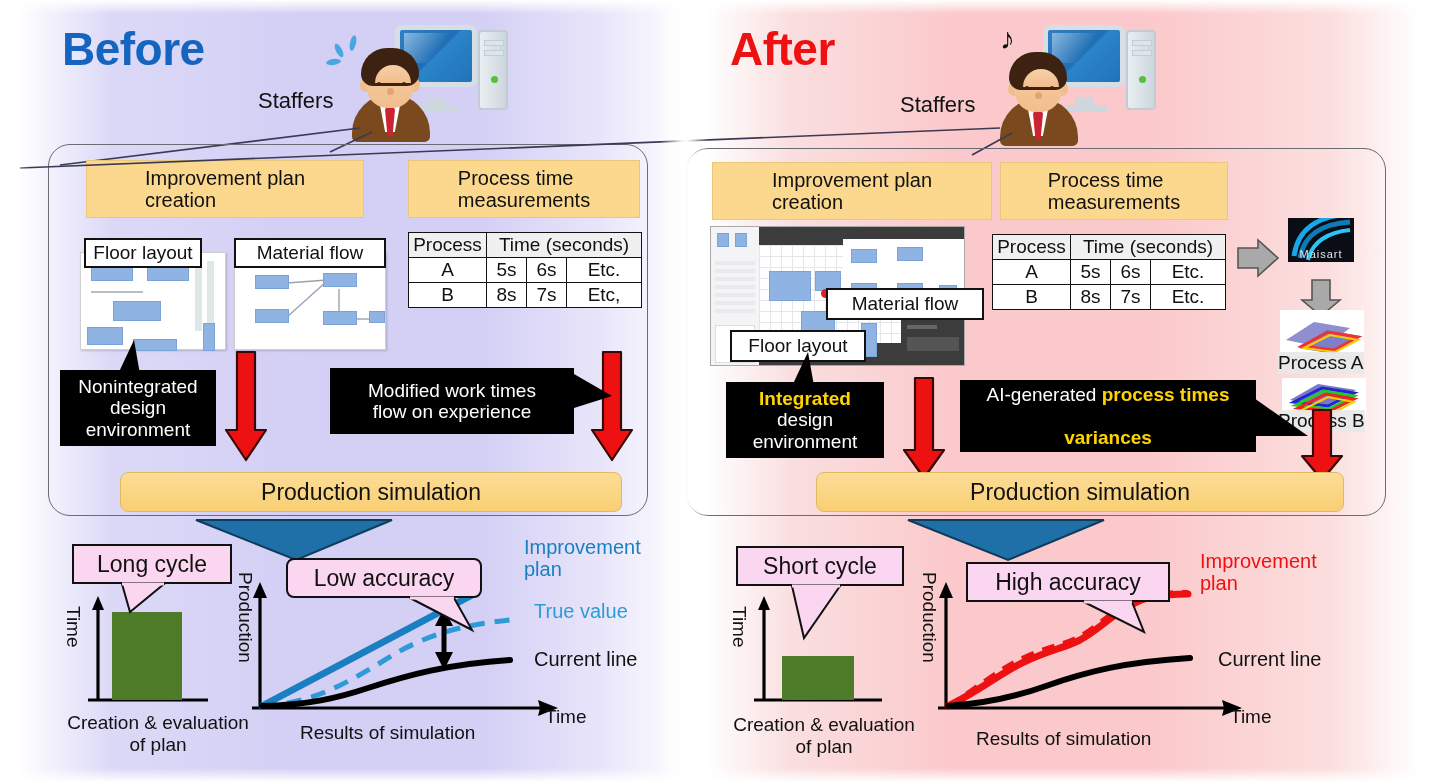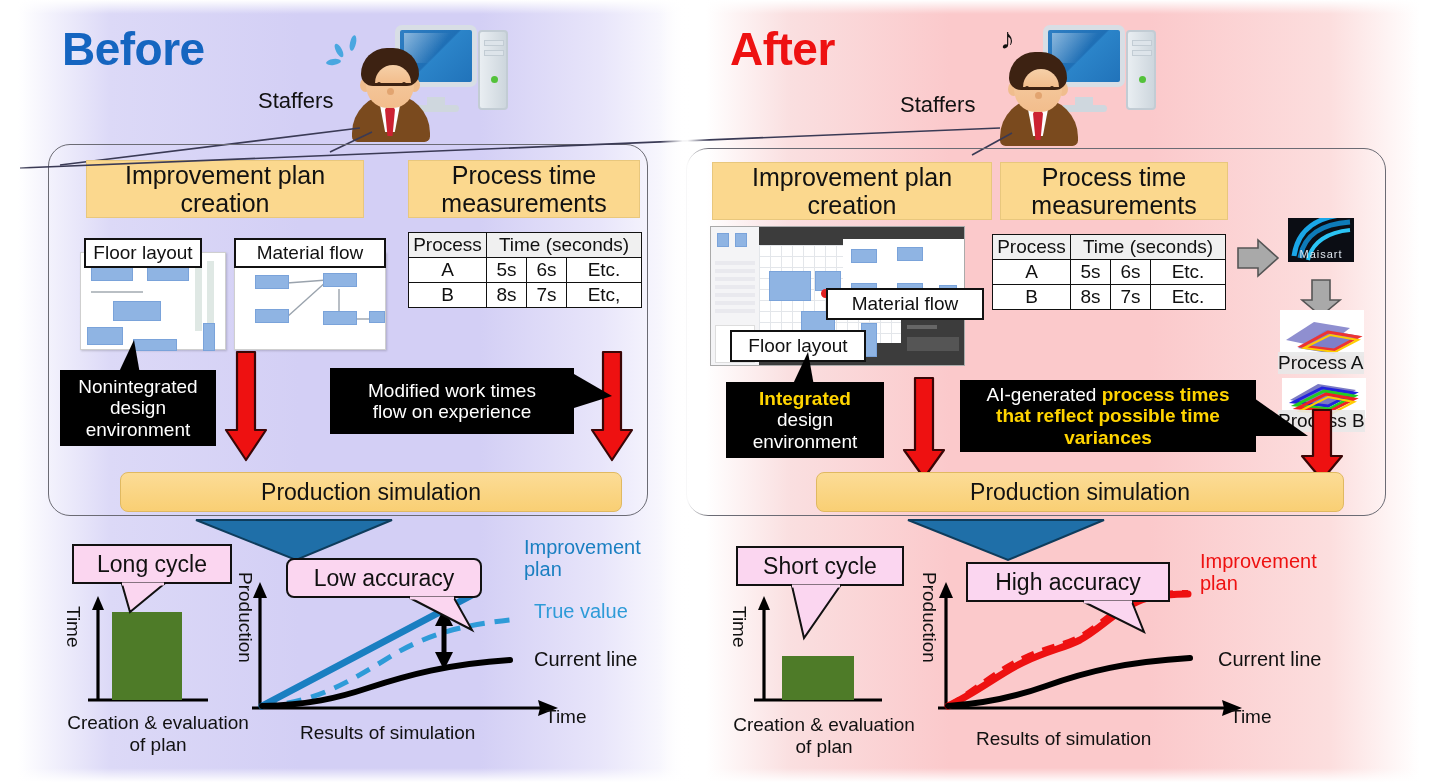--- a/index.html
+++ b/index.html
@@ -114,22 +114,21 @@
     border-radius: 22px;
     background: transparent;
   }
   
   .yellow-box {
     position: absolute;
     background: #fbd88e;
     border: 1px solid #e8c77d;
     color: #111;
     display: flex; align-items: center; justify-content: center;
-    text-align: center;
-    font-size: 25px; line-height: 1.12;
+    font-size: 20px; line-height: 1.12;
   }
   .prod-sim {
     position:absolute;
     background: linear-gradient(#fcdc96,#f9cf74);
     border: 1px solid #e0b961;
     border-radius: 8px;
     display:flex;align-items:center;justify-content:center;
     font-size: 23px; color:#111;
   }
 
@@ -529,21 +528,21 @@
         <span>environment</span>
       </div>
     </div>
     <svg style="position:absolute;left:778px;top:350px;width:70px;height:40px;z-index:7;">
       <polygon points="36,36 14,36 30,2" fill="#000"></polygon>
     </svg>
 
     <div class="callout" style="left:960px; top:380px; width:296px; height:72px; font-weight:bold;">
       <div>
         <span style="font-weight:normal;">AI-generated </span><span class="hl">process times</span><br>
-        <span class="hl">that reflect possible time</span><br>
+        <br>
         <span class="hl">variances</span>
       </div>
     </div>
     <svg style="position:absolute;left:1246px;top:396px;width:70px;height:54px;z-index:7;">
       <polygon points="8,2 8,40 62,40" fill="#000"></polygon>
     </svg>
 
     <svg class="redarrow" style="left:902px; top:378px; width:44px; height:102px;" width="44" height="102">
       <polygon points="13,0 31,0 31,72 42,72 22,100 2,72 13,72" fill="#ee1111" stroke="#3a0606" stroke-width="2.2" stroke-linejoin="round"></polygon>
     </svg>

